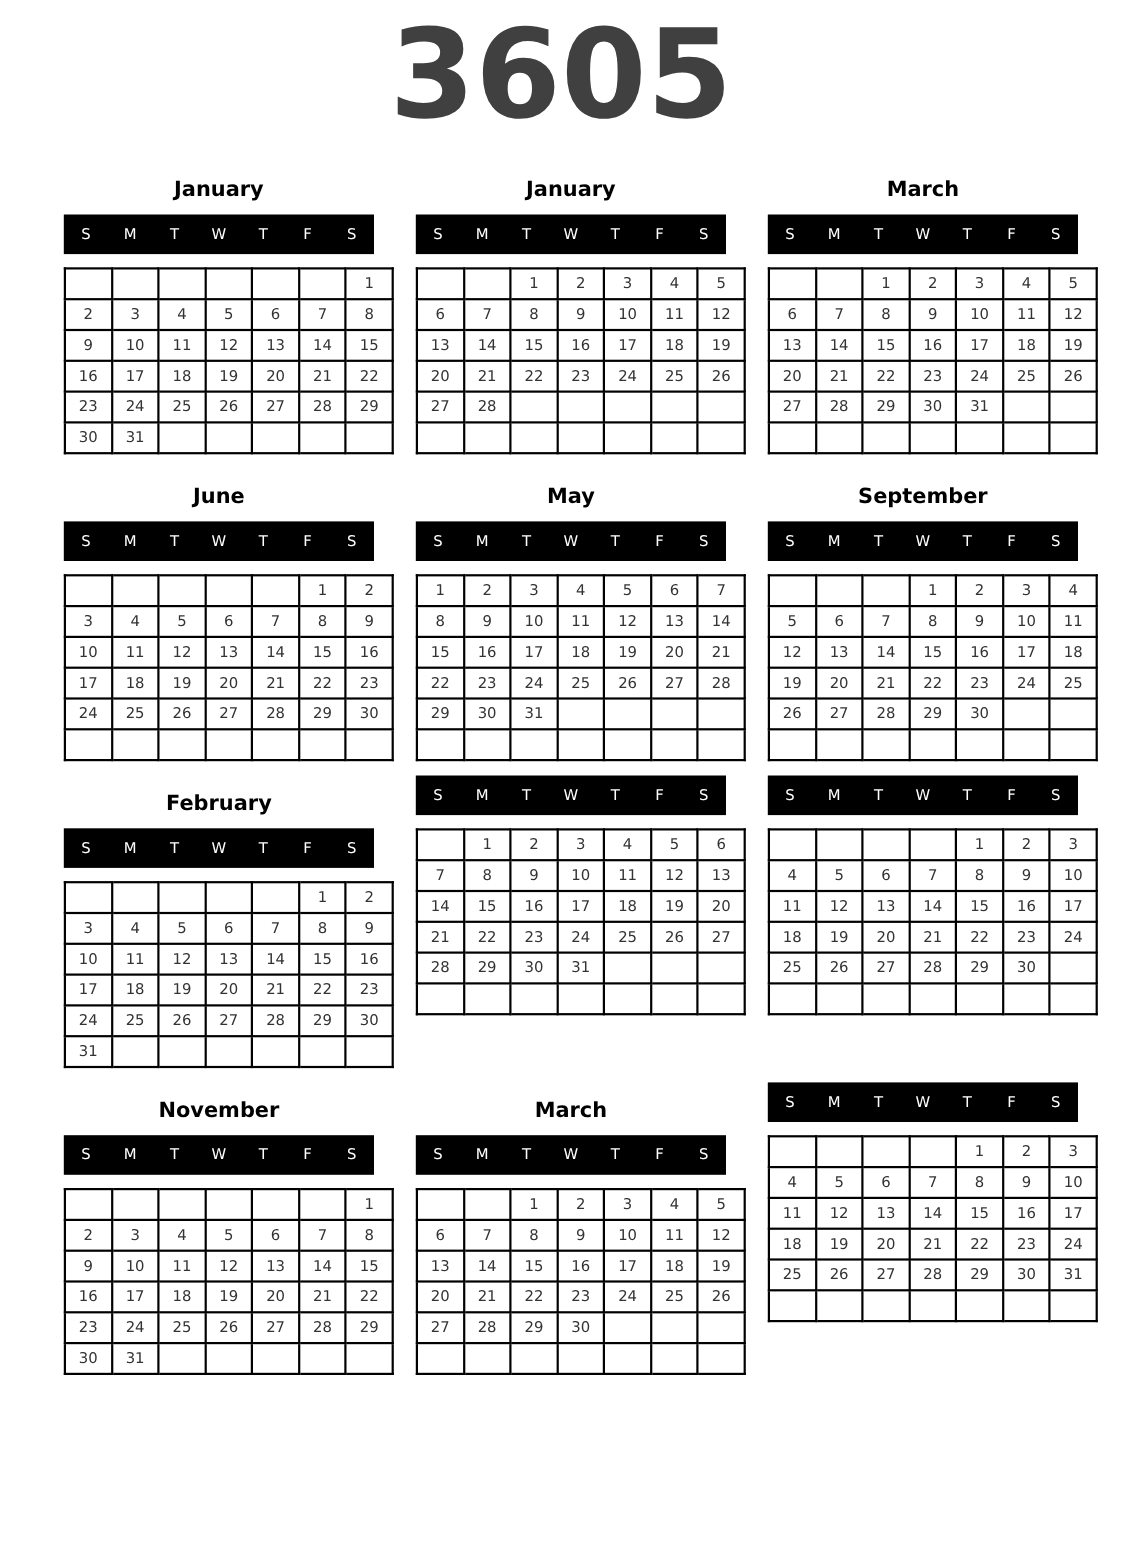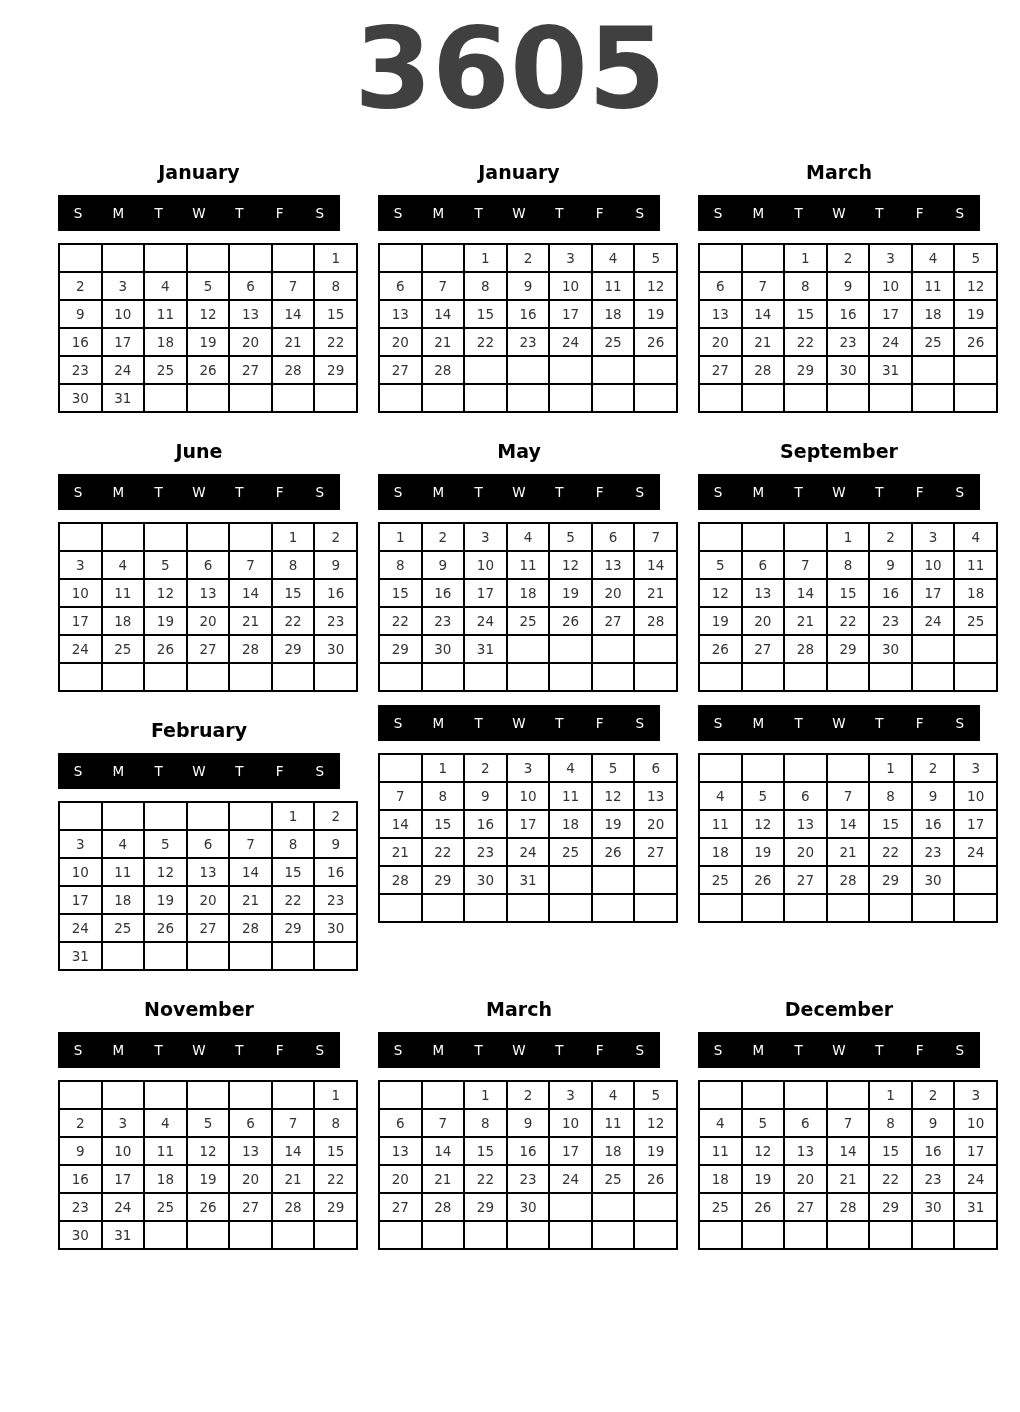--- a/index.html
+++ b/index.html
@@ -846,21 +846,20 @@
               <td></td>
               <td></td>
               <td></td>
               <td></td>
             </tr>
           </tbody>
         </table>
   </section>
 
   <section class="month">
-    <h2 class="month-title">December</h2>
     <div class="dow-row">
           <span>S</span>
           <span>M</span>
           <span>T</span>
           <span>W</span>
           <span>T</span>
           <span>F</span>
           <span>S</span>
         </div>
     <table class="days">

